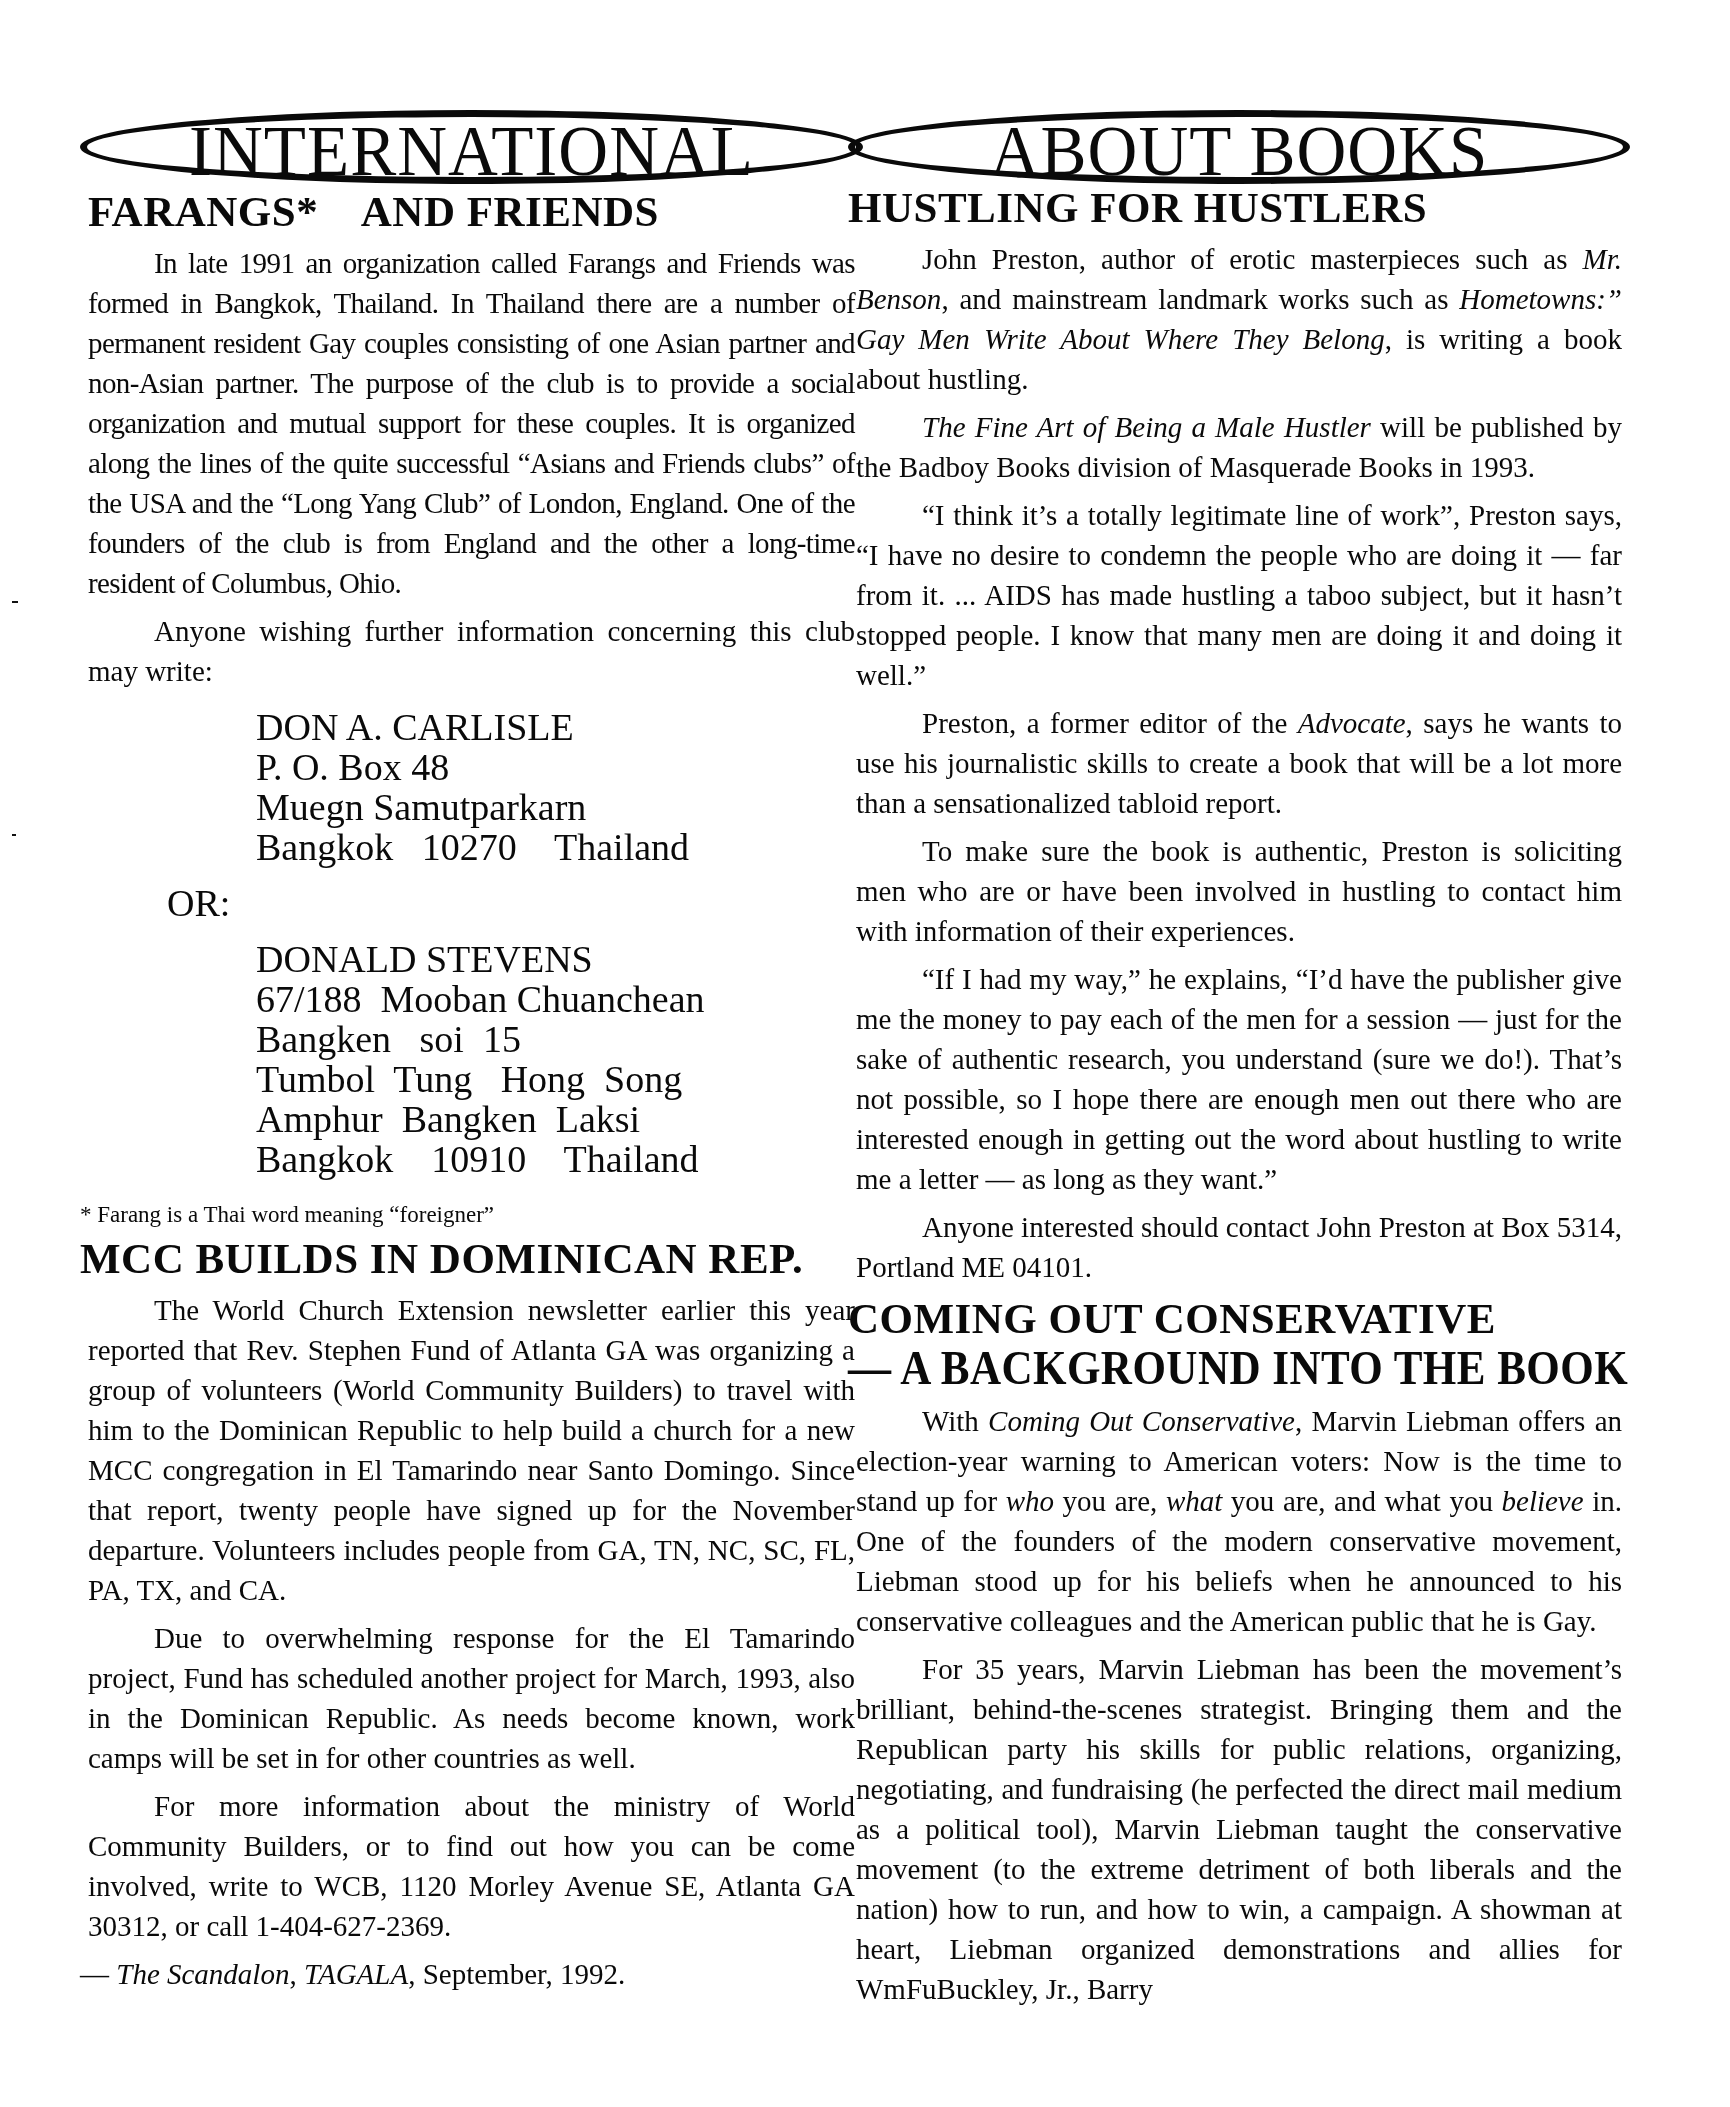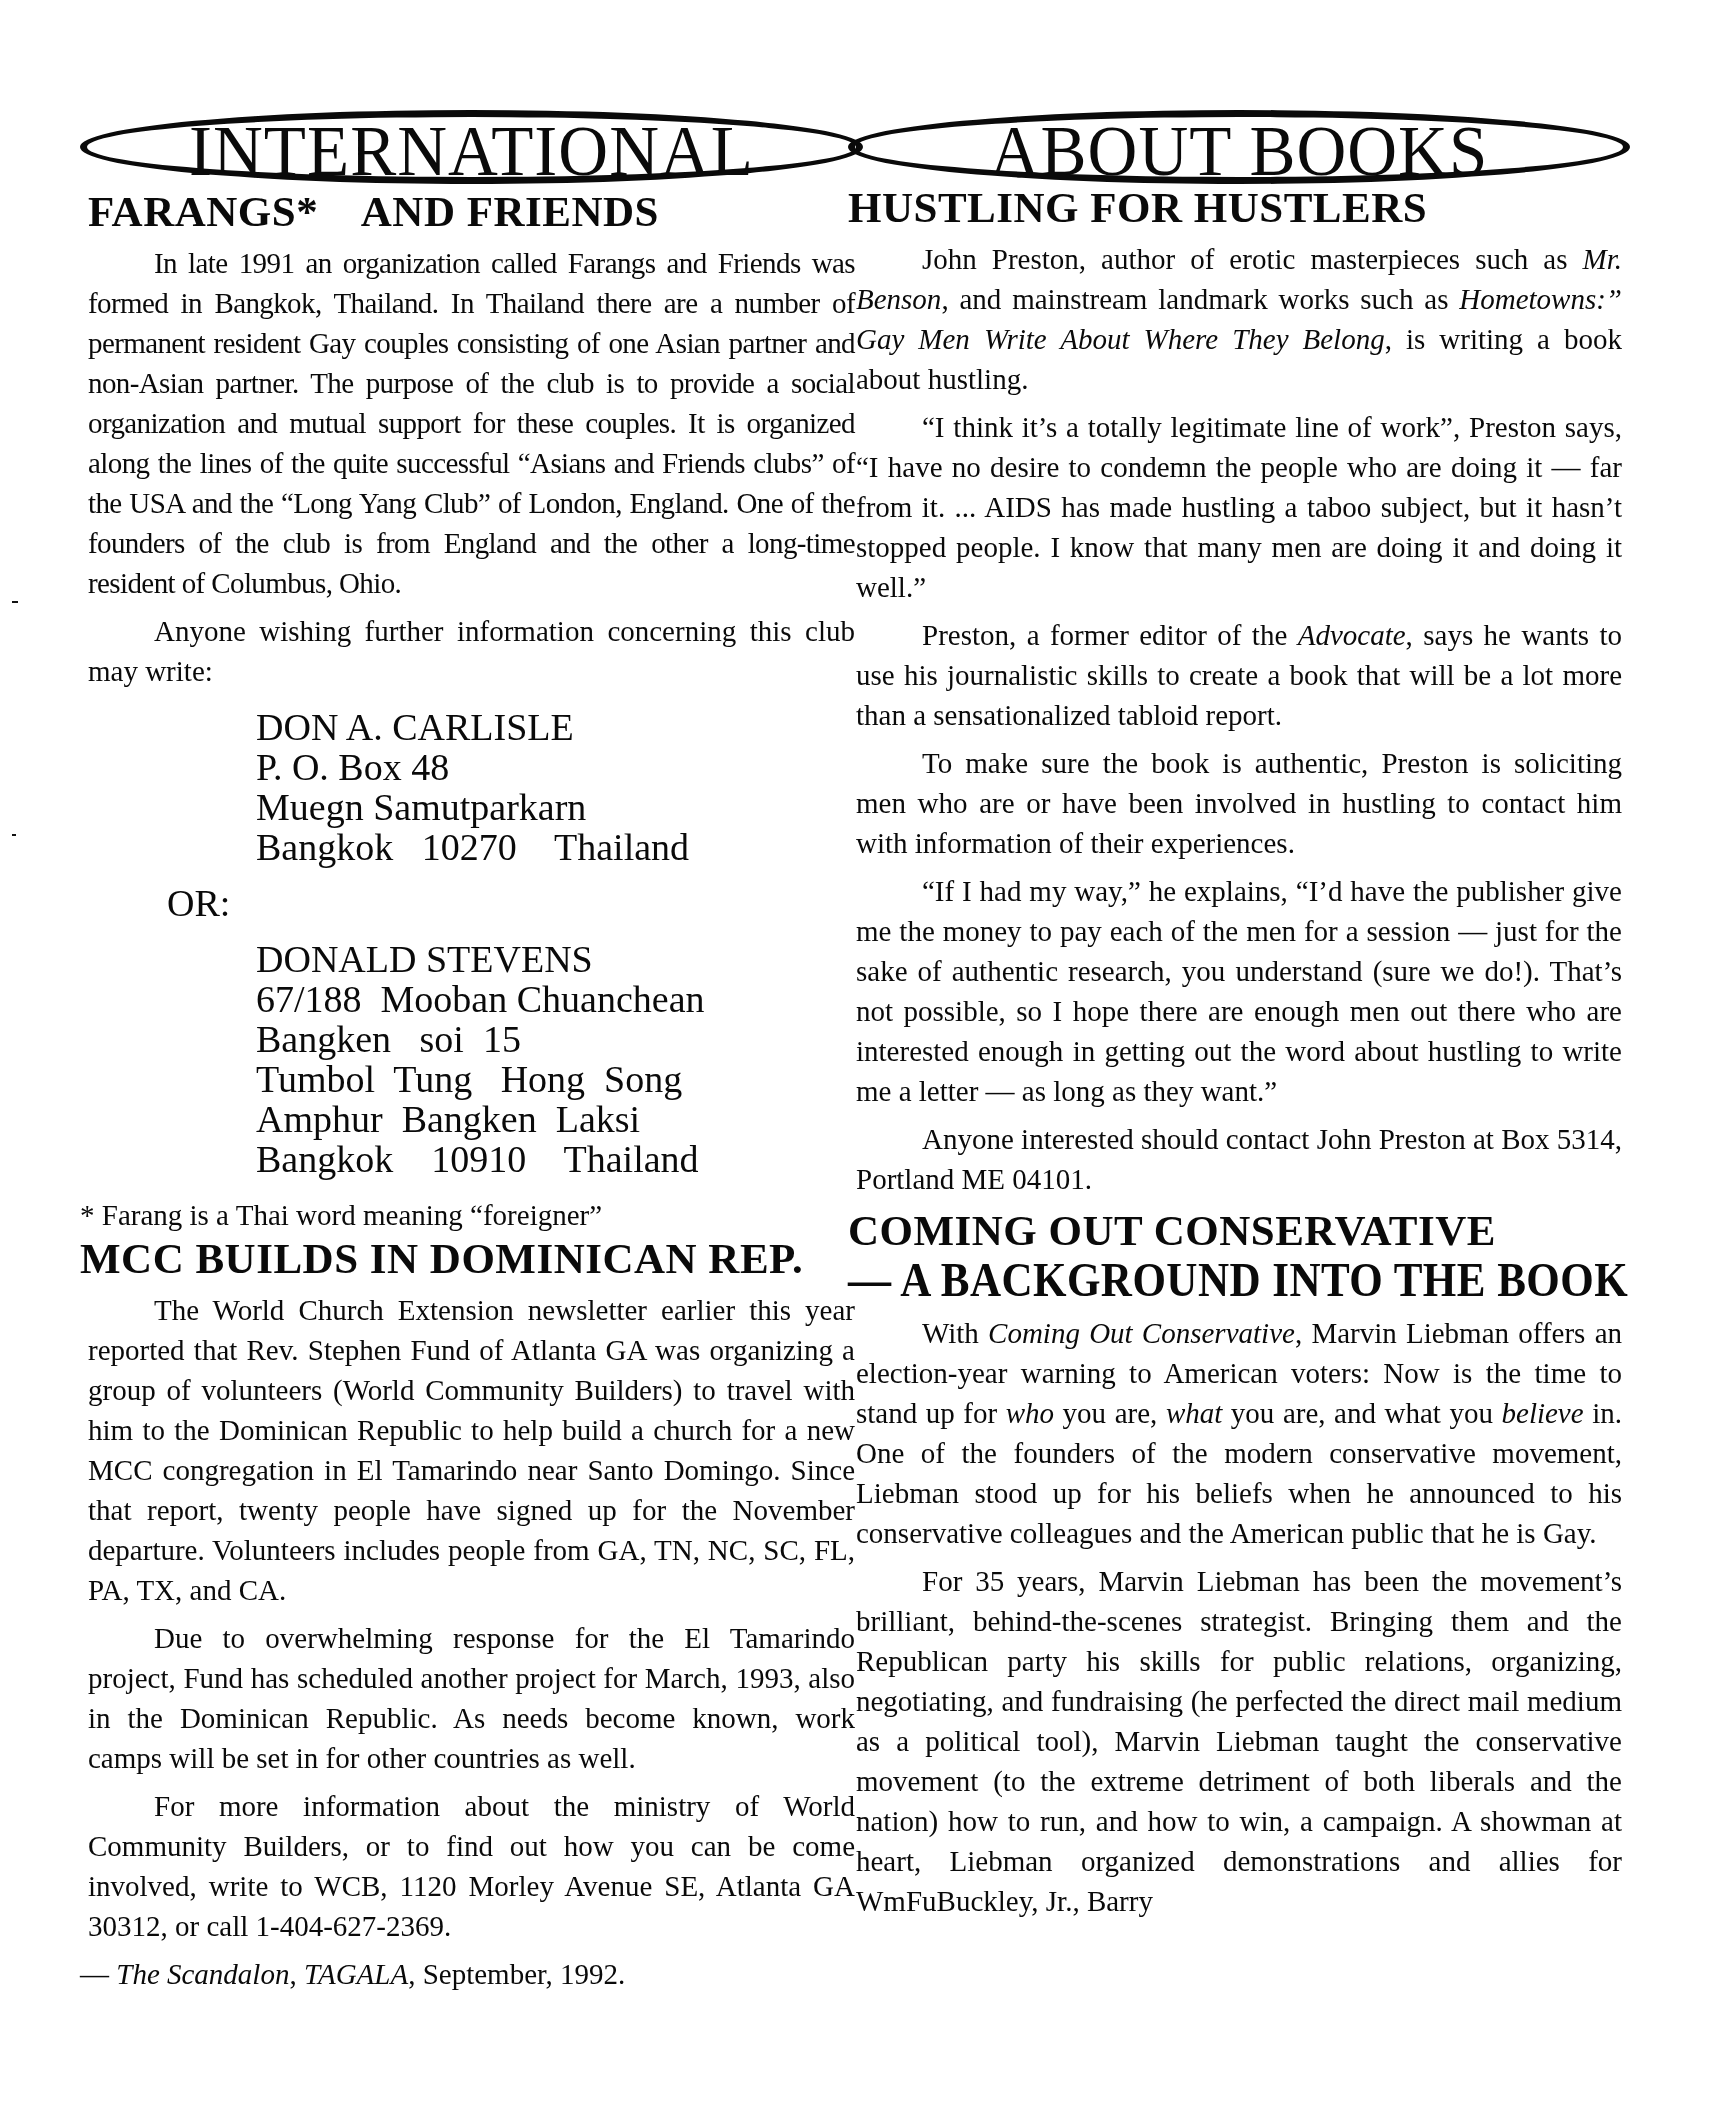--- a/index.html
+++ b/index.html
@@ -34,21 +34,21 @@
     .para {
       font-size: 29px; line-height: 40px; text-align: justify;
       margin: 8px; text-indent: 66px;
     }
     .para i, .para em { font-style: italic; }
 
     .address { margin: 16px; font-size: 38px; line-height: 40px; }
     .address .line { padding-left: 160px; white-space: pre; }
     .address .or { padding-left: 71px; }
 
-    .footnote { font-size: 29px; line-height: 40px; margin: 0; }
+    .footnote { font-size: 23px; line-height: 40px; margin: 0; }
     .source { font-size: 29px; line-height: 40px; margin: 0; }
 
     .speck { position: absolute; background: #111; height: 1.5px; }
   </style>
 </head>
 <body>
 
 <div class="col col-left">
   <div class="banner">
     <span>INTERNATIONAL</span>
@@ -89,20 +89,21 @@
 </div>
 
 <div class="col col-right">
   <div class="banner">
     <span>ABOUT BOOKS</span>
   </div>
 
   <article>
     <h2 class="headline" style="margin-top: -4.9px; display: block;">HUSTLING FOR HUSTLERS</h2>
     <p class="para"><span>John Preston, author of erotic masterpieces such as </span><i>Mr. Benson</i><span>, and mainstream landmark works such as </span><i>Hometowns:” Gay Men Write About Where They Belong</i><span>, is writing a book about hustling.</span></p>
+    <p class="para"><i>The Fine Art of Being a Male Hustler</i><span>  will be published by the Badboy Books division of Masquerade Books  in 1993.</span></p>
     <p class="para">“I think it’s a totally legitimate line of work”, Preston says, “I have no desire to condemn the people who are doing it — far from it. ... AIDS has made hustling a taboo subject, but it hasn’t stopped people. I know that many men are doing it and doing it well.”</p>
     <p class="para"><span>Preston, a former editor of the </span><i>Advocate</i><span>, says he wants to use his journalistic skills to create a book that will be a lot more than a sensationalized tabloid report.</span></p>
     <p class="para">To make sure the book is authentic, Preston is soliciting men who are or have been involved in hustling to contact him with information of their experiences.</p>
     <p class="para">“If I had my way,” he explains, “I’d have the publisher give me the money to pay each of the men for a session — just for the sake of authentic research, you understand (sure we do!). That’s not possible, so I hope there are enough men out there who are interested enough in getting out the word about hustling to write me a letter — as long as they want.”</p>
     <p class="para">Anyone interested should contact John Preston at Box 5314, Portland ME 04101.</p>
   </article>
 
   <article>
     <h2 class="headline" style="display: block;">COMING OUT CONSERVATIVE</h2>
     <h2 class="headline big" style="display: block; transform: scaleX(0.879);">— A BACKGROUND INTO THE BOOK</h2>

